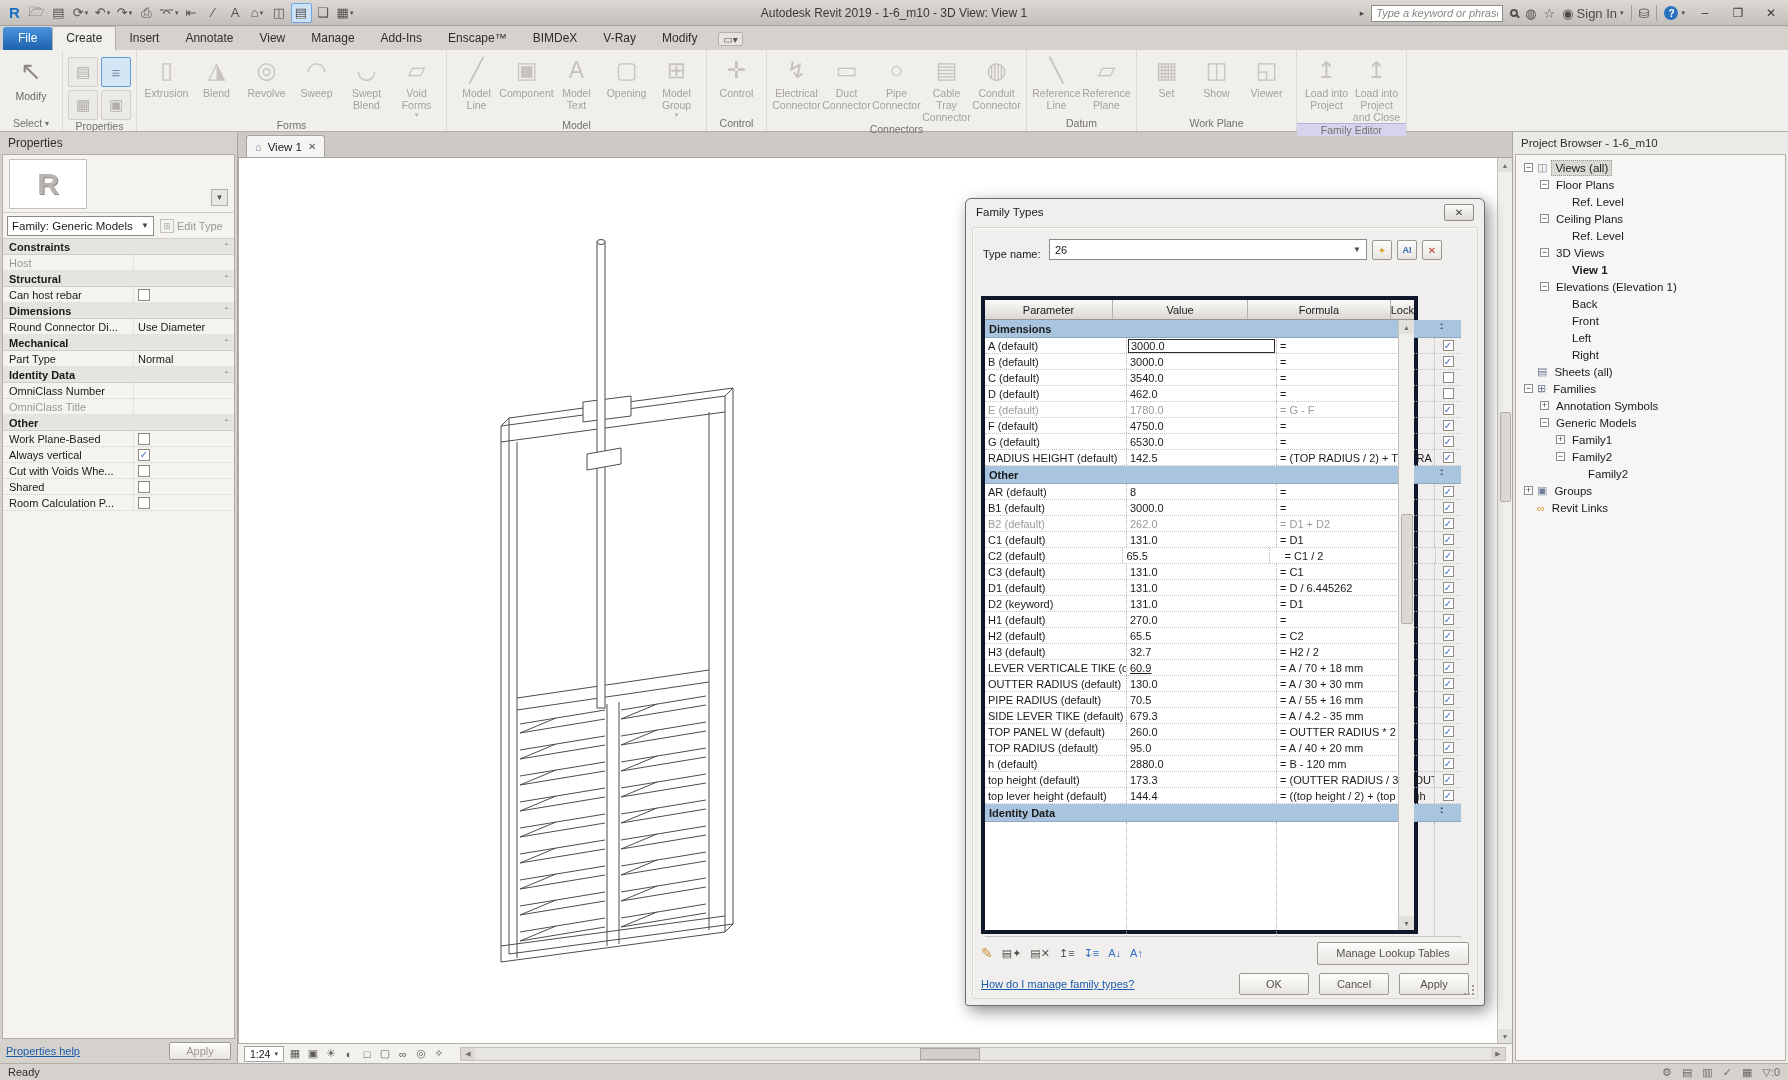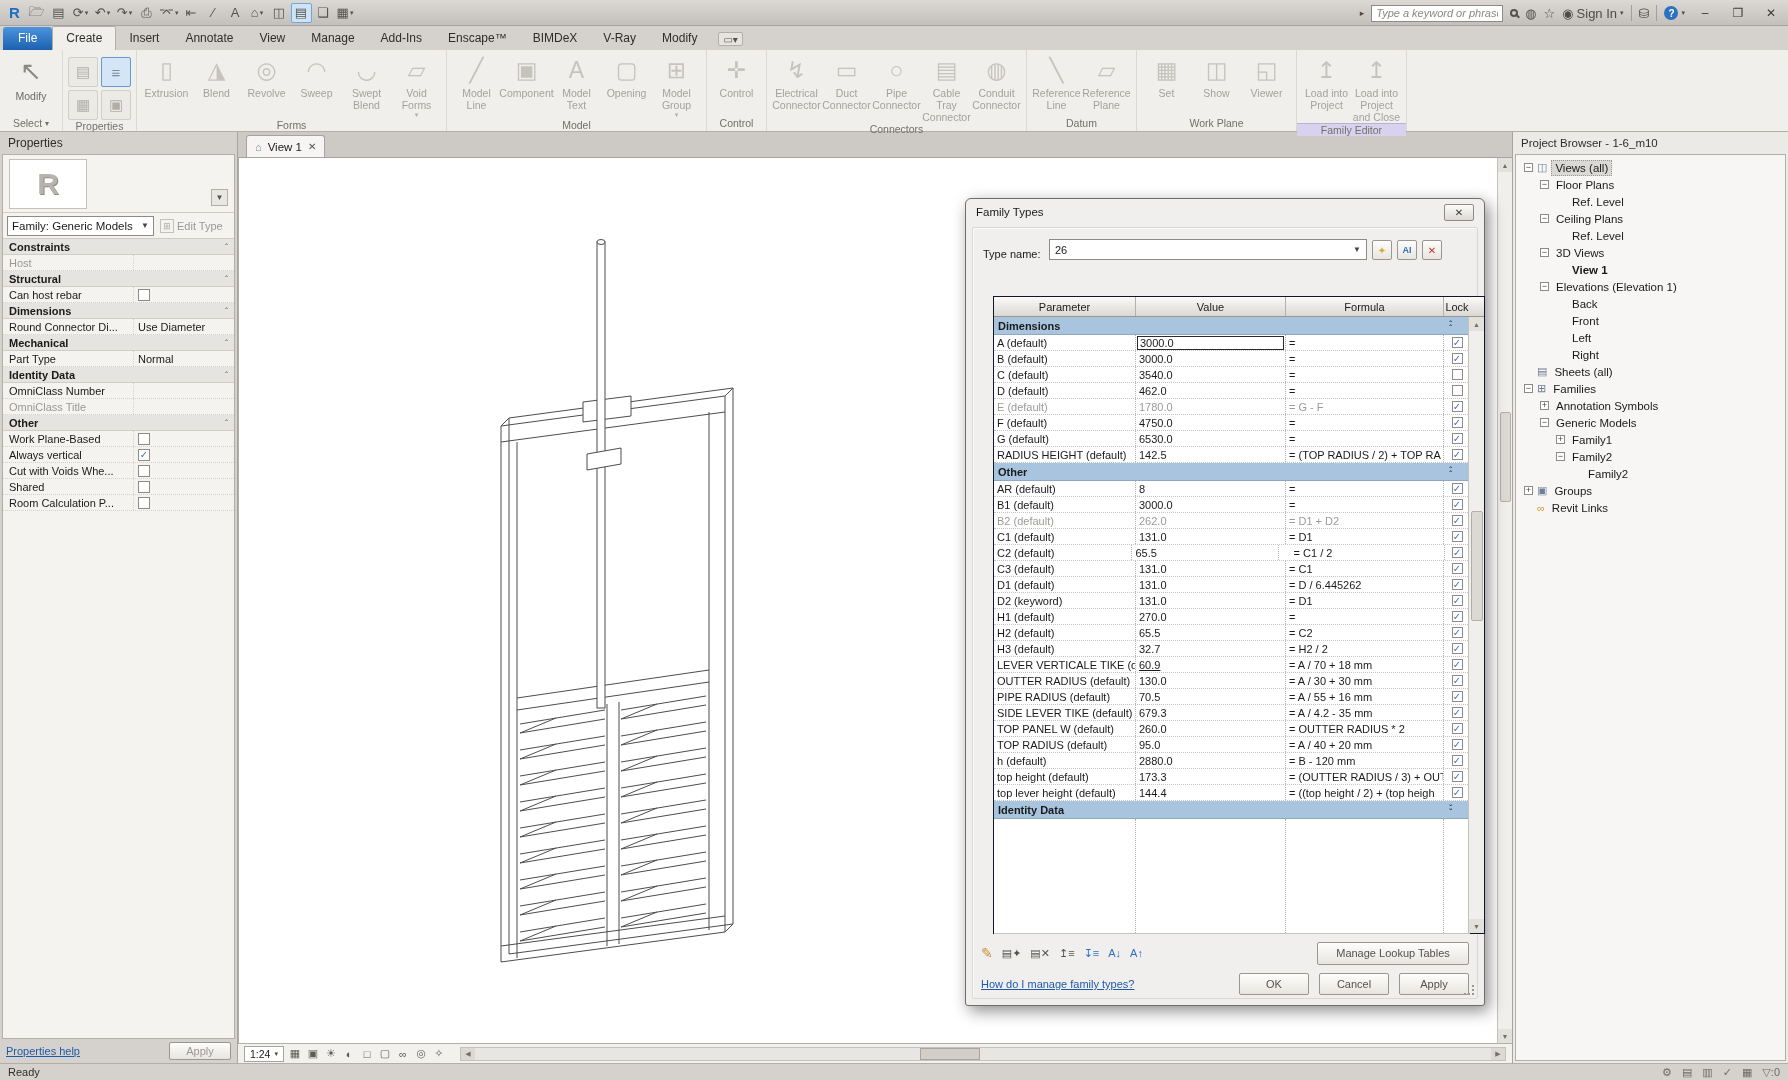--- a/index.html
+++ b/index.html
@@ -117,21 +117,21 @@
   .dlg-close{margin-left:auto;width:30px;height:17px;background:linear-gradient(#fbfbfa,#dddad5);border:1px solid #8e8b86;border-radius:2px;display:flex;align-items:center;justify-content:center;font-size:10px;color:#3a3834}
   .dlg-body{position:absolute;left:6px;right:6px;top:28px;bottom:6px;border:1px solid #dad7d2;box-shadow:inset 1px 1px 0 #fcfbfa;border-radius:2px}
   .tn-row{position:absolute;left:10px;top:10px;right:10px;height:22px;display:flex;align-items:flex-end}
   .tn-label{width:66px;font-size:11px}
   .tn-combo{width:318px;height:21px;background:#fff;border:1px solid #8e8b86;display:flex;align-items:center;justify-content:space-between;padding:0 5px;font-size:11px}
   .tn-combo .ca{font-size:8px;color:#444}
   .tn-btn{width:20px;height:20px;margin-left:5px;background:linear-gradient(#fdfdfc,#e8e5e0);border:1px solid #9a9790;border-radius:2px;display:flex;align-items:center;justify-content:center;font-size:10px}
   .tn-btn .y{color:#d9a72f}.tn-btn .b{color:#3b6fb5;font-size:9px;font-weight:bold}.tn-btn .r{color:#c0392b}
   .srch{position:absolute;left:8px;top:40px;right:8px;height:20px;background:#fff;border:1px solid #b2aea8;display:flex;align-items:center;justify-content:space-between;padding:0 5px}
   .srch span{color:#8a8781;font-size:11px}
-  .ftable{position:absolute;left:20px;top:68px;width:492px;height:638px;border:1px solid #0f172a;background:#fff}
+  .ftable{position:absolute;left:8px;top:68px;width:437px;height:638px;border:4px solid #0f172a;background:#fff}
   .fthead{display:flex;height:20px;background:linear-gradient(#fbfaf9,#dbd8d3);border-bottom:1px solid #9a9790}
   .fthead .hc{display:flex;align-items:center;justify-content:center;font-size:11px;border-right:1px solid #b4b1ab;height:100%}
   .ftsec{height:18px;background:#a9c4de;border-bottom:1px solid #8fa8c0;display:flex;align-items:center;padding:0 4px;font-weight:bold;font-size:11px;justify-content:space-between}
   .ftsec .chev{font-size:8px;line-height:4px;color:#333;padding-right:14px;text-align:center}
   .ftrow{display:flex;height:16px;border-bottom:1px dotted #c6c4c0;font-size:11px}
   .ftrow .c{display:flex;align-items:center;overflow:hidden;white-space:nowrap;border-right:1px dotted #b3b1ae;height:100%;padding:0 3px}
   .ftrow .c.lock{justify-content:center;border-right:none}
   .ftrow.dim{color:#9c9a97}
   .vfocus{border:1px solid #2b2b2b;background:#fff;height:14px;display:flex;align-items:center;width:100%;padding:0 2px}
   .identity-empty{display:flex;border-bottom:1px solid #c6c4c0}
@@ -206,20 +206,21 @@
         <span>▤</span>
       </span>
       <span class="qat-btn">
         <span>❏</span>
       </span>
       <span class="qat-btn">
         <span>▦</span>
         <span class="carr">▾</span>
       </span>
     </div>
+  <div class="win-title">Autodesk Revit 2019 - 1-6_m10 - 3D View: View 1</div>
   <div class="tb-right">
     <span class="tbicon" style="font-size:9px">▸</span>
     <div class="searchbox">
         <span>Type a keyword or phrase</span>
       </div>
     <span class="tbicon">
         <span class="lens"></span>
       </span>
     <span class="tbicon">◍</span>
     <span class="tbicon">☆</span>

